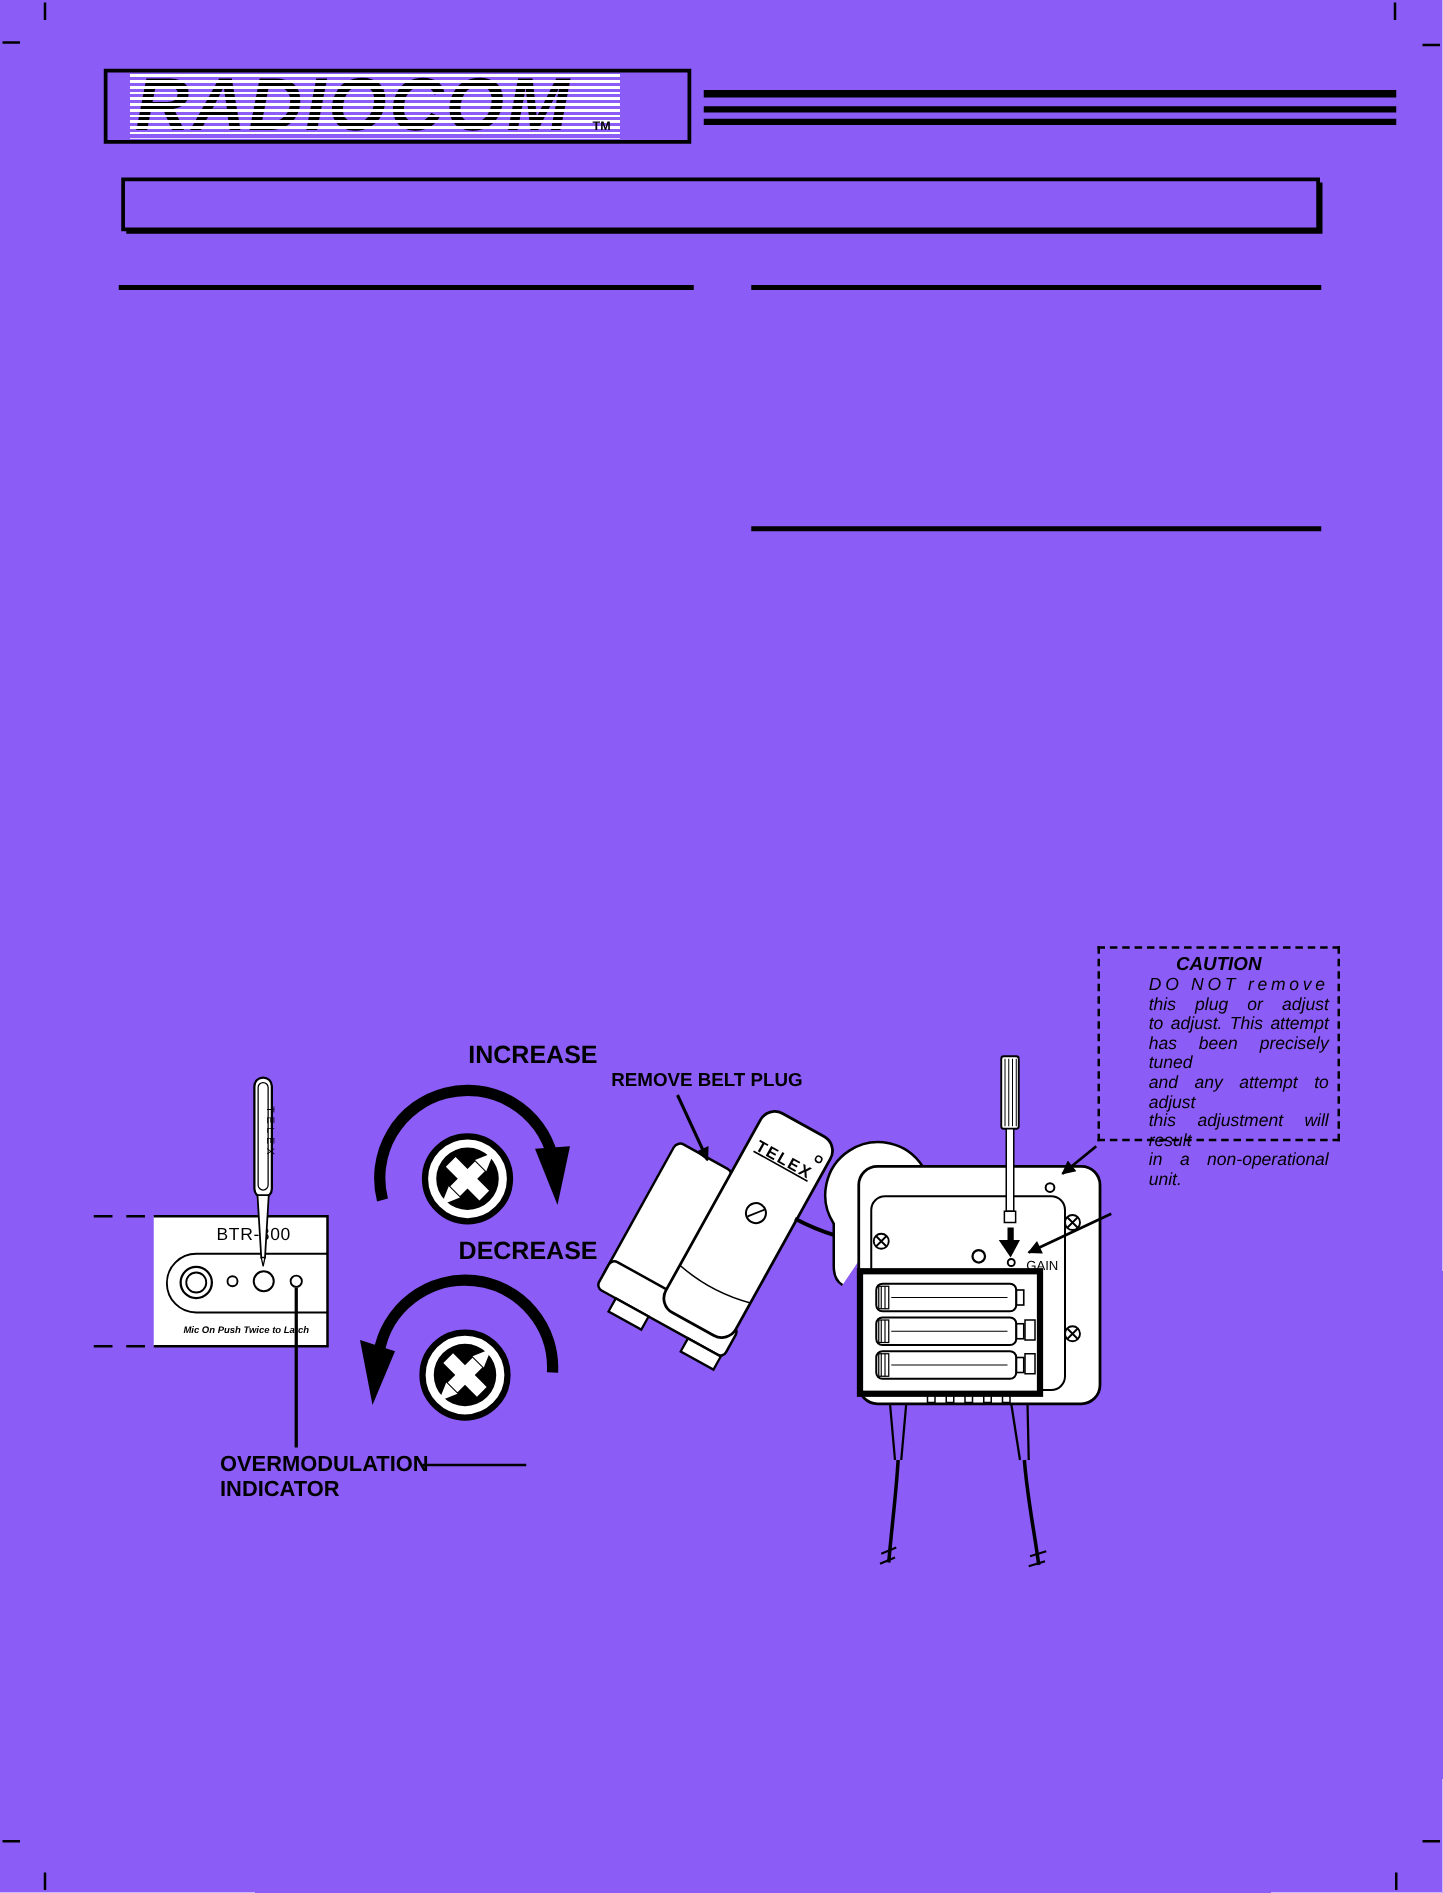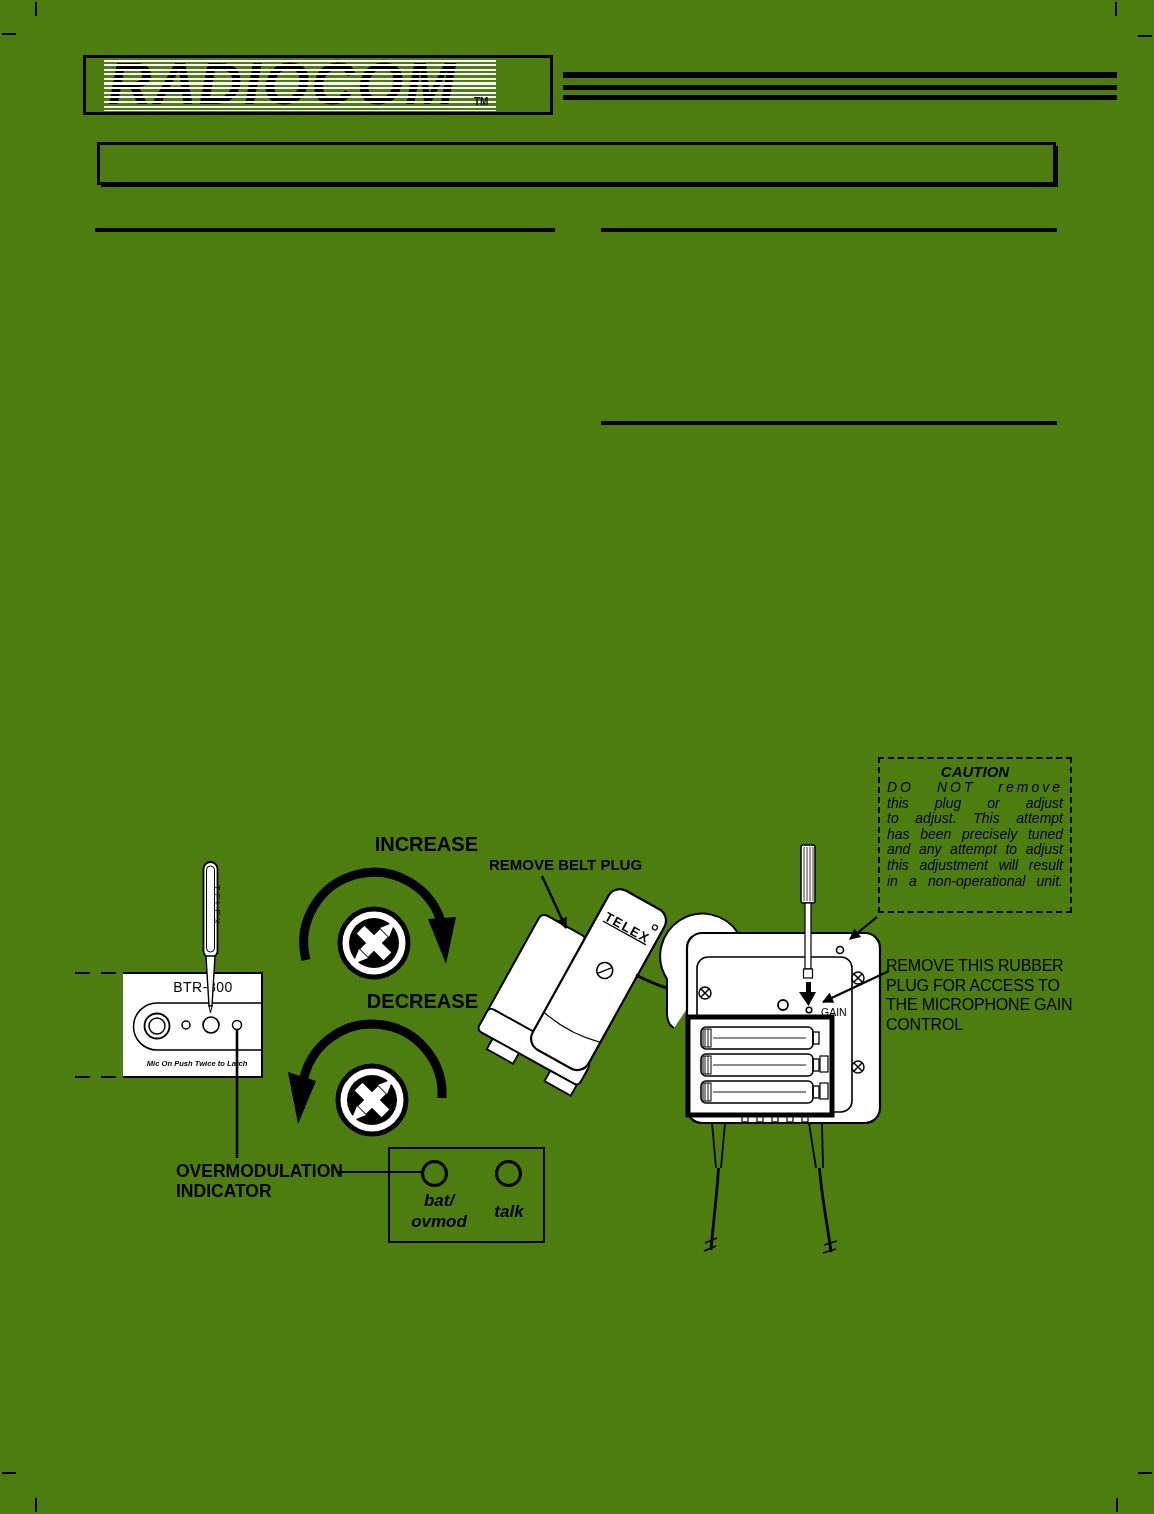--- a/index.html
+++ b/index.html
@@ -1,16 +1,16 @@
 <!DOCTYPE html>
 <html><head>
 <meta charset="utf-8">
 <style>
   html,body{margin:0;padding:0;background:#fff;}
-  .page{position:relative;width:1154px;height:1514px;background:#4d7c0f;overflow:hidden;
+  .page{position:relative;width:1154px;height:1514px;background:#8b5cf6;overflow:hidden;
         font-family:"Liberation Sans",sans-serif;color:#000;}
   .abs{position:absolute;}
   
   .crop{position:absolute;background:#000;}
   
   .logo-box{left:83px;top:55px;width:464px;height:54px;border:3px solid #000;}
   .logo-text{left:108px;top:54px;font-size:60px;line-height:60px;font-weight:bold;font-style:italic;
              letter-spacing:2px;white-space:nowrap;}
   .logo-stripes{left:104px;top:57px;width:392px;height:54px;
       background:repeating-linear-gradient(180deg,rgba(0,0,0,0) 0 2.5px,#fff 2.5px 4.6px);}
@@ -20,21 +20,21 @@
   .title-box{left:97px;top:142px;width:953px;height:37px;border:3px solid #000;
              box-shadow:3px 3px 0 -1px #000;}
   .rule{position:absolute;background:#000;height:4px;}
   
   .lbl{position:absolute;font-weight:bold;white-space:nowrap;}
   .center{text-align:right;}
   
   .caution{left:878px;top:757px;width:176px;height:144px;border:2px dashed #000;
            padding:4px 7px;font-style:italic;}
   .caution-title{text-align:center;font-size:15px;font-weight:bold;margin-bottom:0;}
-  .cl{font-size:14px;line-height:15.6px;text-align:justify;text-align-last:justify;}
+  .cl{font-size:14px;line-height:15.6px;text-align:justify;text-align-last:justify;margin-left:32px;}
   .cl-first{letter-spacing:3px;}
   
   .plug-note{left:886px;top:956px;width:215px;font-size:16px;line-height:19.5px;letter-spacing:-0.2px;}
   
   .overmod{left:176px;top:1161px;font-size:17.5px;line-height:20px;font-weight:bold;}
   
   .ledbox{left:388px;top:1147px;width:153px;height:92px;border:2px solid #000;}
   .led{position:absolute;width:21px;height:21px;border:3px solid #000;border-radius:50%;}
   .ledlbl{position:absolute;font-size:17px;font-weight:bold;font-style:italic;text-align:center;}
   svg text{font-family:"Liberation Sans",sans-serif;}
@@ -210,33 +210,20 @@
     <div class="caution-title">CAUTION</div>
     <div class="cl cl-first">DO NOT remove</div>
     <div class="cl">this plug or adjust</div>
     <div class="cl">to adjust. This attempt</div>
     <div class="cl">has been precisely tuned</div>
     <div class="cl">and any attempt to adjust</div>
     <div class="cl">this adjustment will result</div>
     <div class="cl">in a non-operational unit.</div>
   </div>
 
-  <div class="abs plug-note">
-    <div>REMOVE THIS RUBBER</div>
-    <div>PLUG FOR ACCESS TO</div>
-    <div>THE MICROPHONE GAIN</div>
-    <div>CONTROL</div>
-  </div>
 
   <div class="abs overmod">
     <div>OVERMODULATION</div>
     <div>INDICATOR</div>
   </div>
 
-  <div class="abs ledbox">
-    <div class="led" style="left:31px;top:11px;"></div>
-    <div class="led" style="left:105px;top:11px;"></div>
-    <div class="ledlbl" style="left:4px;top:42px;width:90px;">bat/</div>
-    <div class="ledlbl" style="left:4px;top:63px;width:90px;">ovmod</div>
-    <div class="ledlbl" style="left:84px;top:53px;width:70px;">talk</div>
-  </div>
 
 </div>
 
 </body></html>

